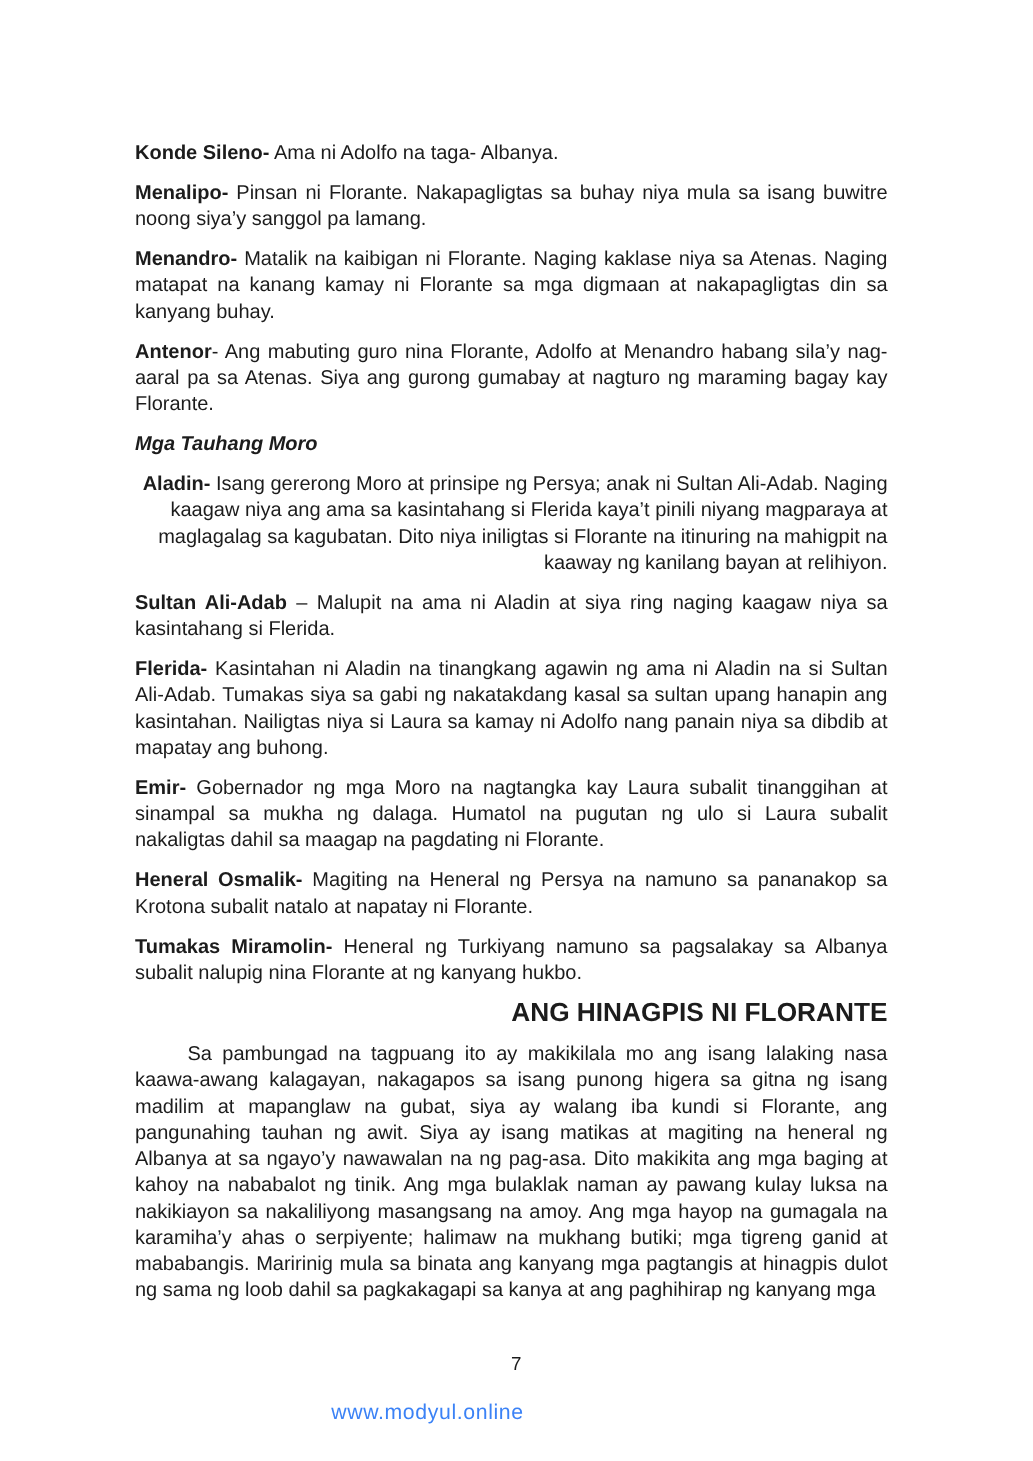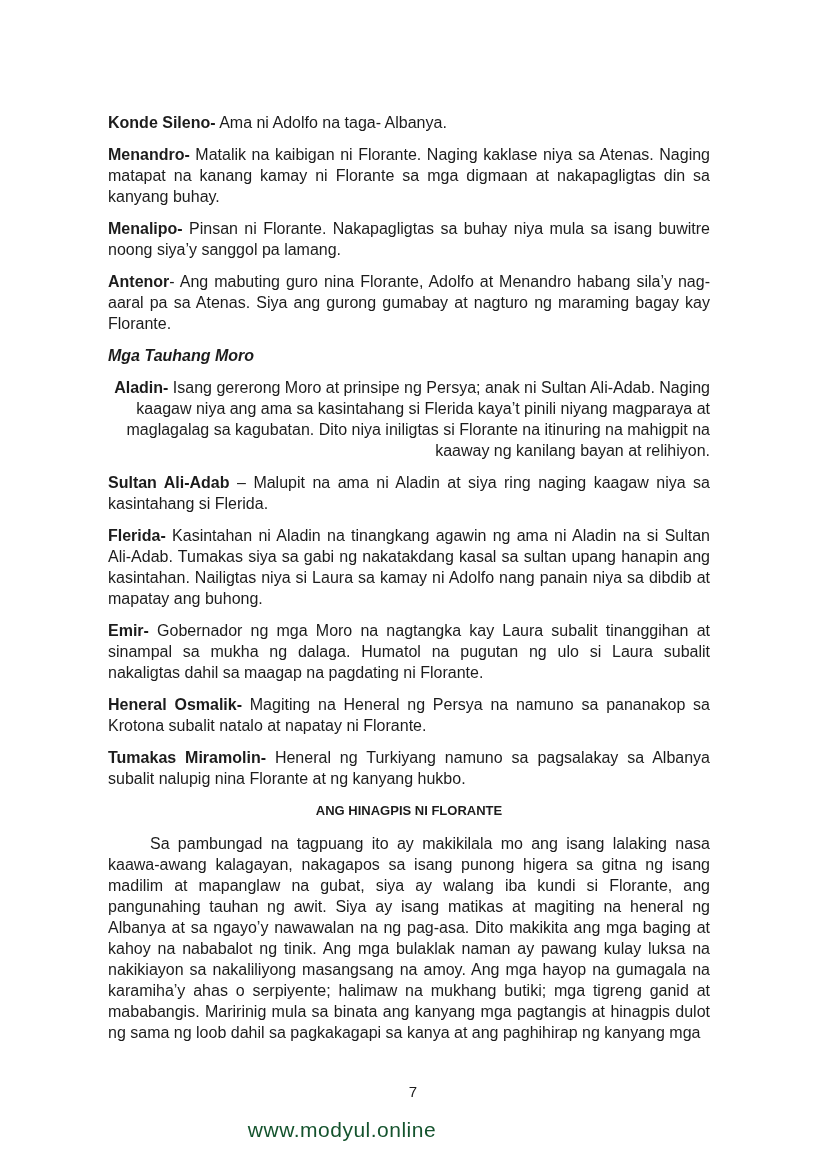--- a/index.html
+++ b/index.html
@@ -13,44 +13,44 @@
     font-size:16px;line-height:21px;
     color:#1c1c1c;
     overflow:hidden;
   }
   .page p{margin:0 0 11px 0;text-align:justify;}
   .entry .lbl{font-weight:bold;}
   p.ragged{text-align:right;}
   .moro-heading{font-weight:bold;font-style:italic;}
   .buod-label{font-weight:bold;margin-bottom:0;}
   .doc-title{
-    font-size:13px;font-weight:bold;text-align:center;
+    font-size:21px;font-weight:bold;text-align:right;
     margin:0 0 12px 0;line-height:21px;
   }
   .summary{text-indent:42px;margin-bottom:0;}
   .pagenum{
     position:absolute;top:1081px;left:0;width:826px;
     text-align:center;font-size:15px;color:#1c1c1c;
   }
   .watermark{
     position:absolute;top:1119px;left:0;width:684px;
-    text-align:center;font-size:21px;color:#14532d;
+    text-align:center;font-size:17px;color:#3b82f6;
     letter-spacing:0.5px;
   }
 </style>
 </head>
 <body>
 
 <div class="page">
 
   <p class="entry"><b class="lbl">Konde Sileno-</b><span> Ama ni Adolfo na taga- Albanya.</span></p>
 
+  <p class="entry"><b class="lbl">Menalipo-</b><span> Pinsan ni Florante. Nakapagligtas sa buhay niya mula sa isang buwitre noong siya’y sanggol pa lamang.</span></p>
+
   <p class="entry"><b class="lbl">Menandro-</b><span> Matalik na kaibigan ni Florante. Naging kaklase niya sa Atenas. Naging matapat na kanang kamay ni Florante sa mga digmaan at nakapagligtas din sa kanyang buhay.</span></p>
-
-  <p class="entry"><b class="lbl">Menalipo-</b><span> Pinsan ni Florante. Nakapagligtas sa buhay niya mula sa isang buwitre noong siya’y sanggol pa lamang.</span></p>
 
   <p class="entry"><b class="lbl">Antenor</b><span>- Ang mabuting guro nina Florante, Adolfo at Menandro habang sila’y nag-aaral pa sa Atenas. Siya ang gurong gumabay at nagturo ng maraming bagay kay Florante.</span></p>
 
   <p class="moro-heading">Mga Tauhang Moro</p>
 
   <p class="entry ragged"><b class="lbl">Aladin-</b><span> Isang gererong Moro at prinsipe ng Persya; anak ni Sultan Ali-Adab. Naging kaagaw niya ang ama sa kasintahang si Flerida kaya’t pinili niyang magparaya at maglagalag sa kagubatan. Dito niya iniligtas si Florante na itinuring na mahigpit na kaaway ng kanilang bayan at relihiyon.</span></p>
 
   <p class="entry"><b class="lbl">Sultan Ali-Adab</b><span> – Malupit na ama ni Aladin at siya ring naging kaagaw niya sa kasintahang si Flerida.</span></p>
 
   <p class="entry"><b class="lbl">Flerida-</b><span> Kasintahan ni Aladin na tinangkang agawin ng ama ni Aladin na si Sultan Ali-Adab. Tumakas siya sa gabi ng nakatakdang kasal sa sultan upang hanapin ang kasintahan. Nailigtas niya si Laura sa kamay ni Adolfo nang panain niya sa dibdib at mapatay ang buhong.</span></p>

